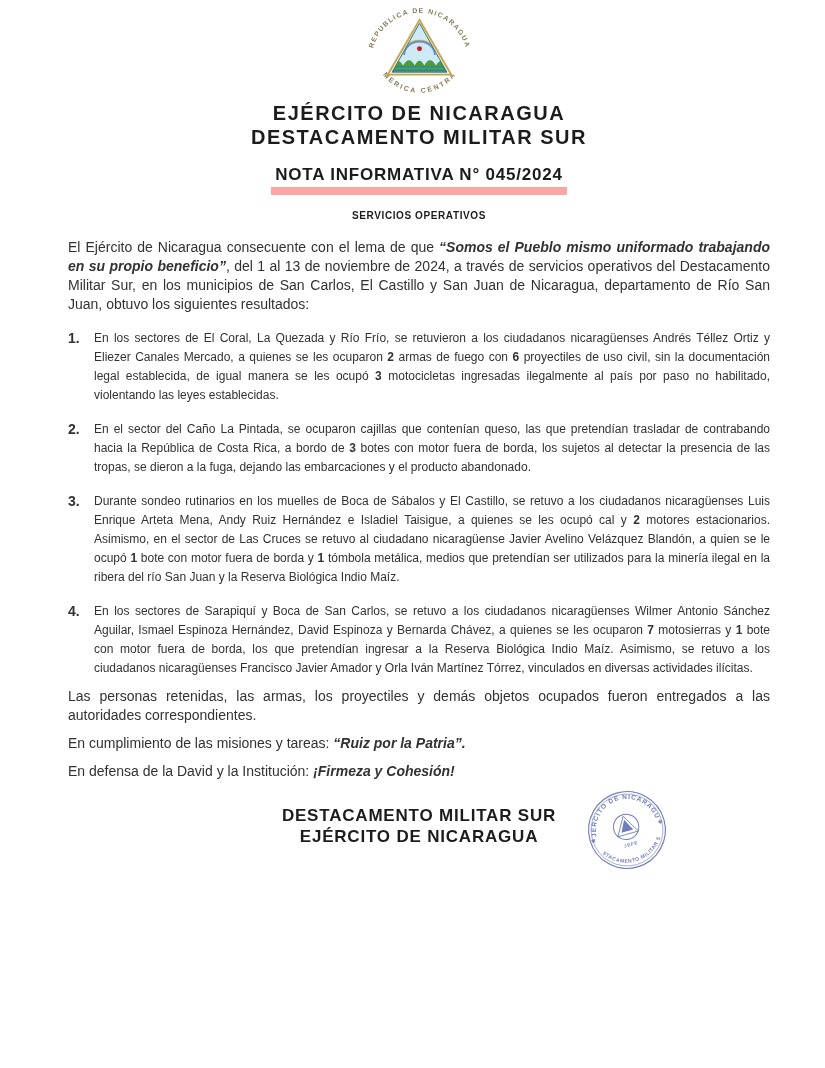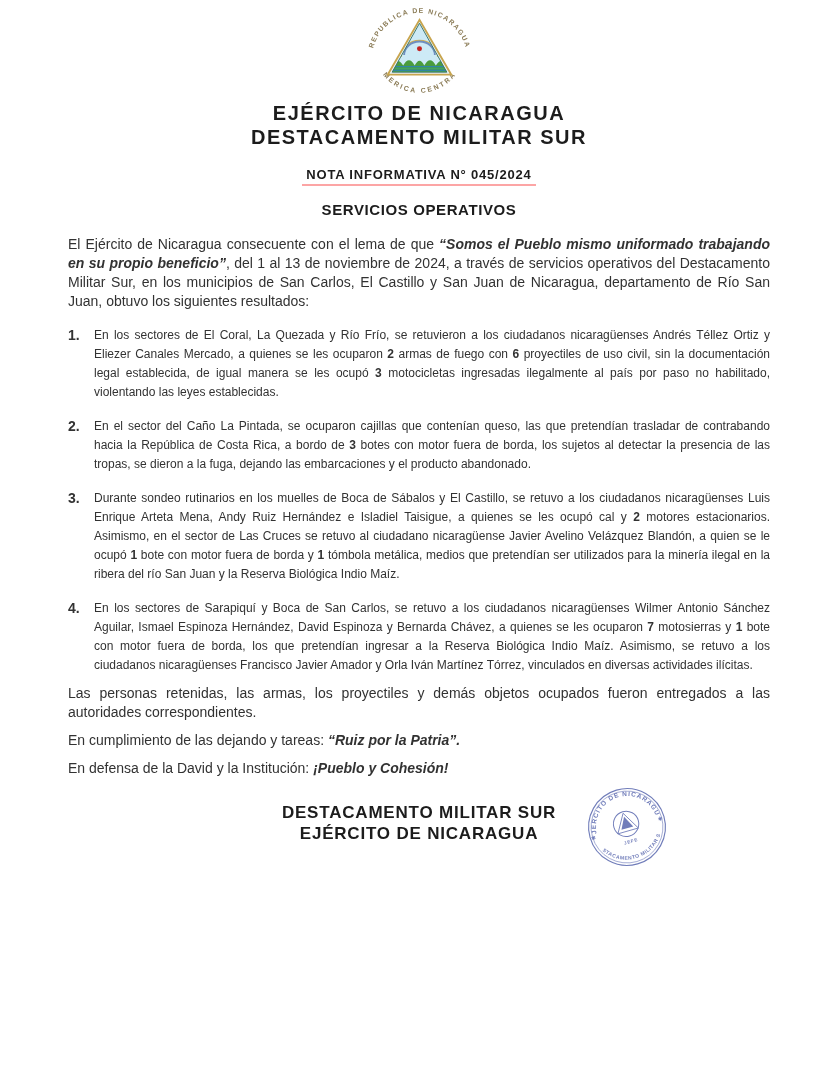--- a/index.html
+++ b/index.html
@@ -21,31 +21,31 @@
     text-align: center;
     font-size: 20px;
     line-height: 24px;
     font-weight: bold;
     letter-spacing: 1.5px;
     color: #1c1c1c;
   }
   .note-line { text-align: center; margin-top: 16px; }
   .note-line span {
     display: inline-block;
-    font-size: 13px;
+    font-size: 17px;
     font-weight: bold;
     letter-spacing: 0.8px;
     color: #1c1c1c;
-    border-bottom: 2px solid #fca5a5;
+    border-bottom: 8px solid #fca5a5;
     padding: 0 4px 2px 4px;
   }
   .subject {
     text-align: center;
     margin-top: 15px;
-    font-size: 15px;
+    font-size: 10px;
     font-weight: bold;
     letter-spacing: 0.6px;
     color: #1c1c1c;
   }
   .par {
     margin-top: 9px;
     text-align: justify;
     font-size: 14px;
     line-height: 19px;
   }
@@ -144,22 +144,22 @@
       <span class="num">3.</span>
       <p class="txt"><span>Durante sondeo rutinarios en los muelles de Boca de Sábalos y El Castillo, se retuvo a los ciudadanos nicaragüenses Luis Enrique Arteta Mena, Andy Ruiz Hernández e Isladiel Taisigue, a quienes se les ocupó cal y </span><span class="seg-b">2</span><span> motores estacionarios. Asimismo, en el sector de Las Cruces se retuvo al ciudadano nicaragüense Javier Avelino Velázquez Blandón, a quien se le ocupó </span><span class="seg-b">1</span><span> bote con motor fuera de borda y </span><span class="seg-b">1</span><span> tómbola metálica, medios que pretendían ser utilizados para la minería ilegal en la ribera del río San Juan y la Reserva Biológica Indio Maíz.</span></p>
     </div>
     <div class="list-item">
       <span class="num">4.</span>
       <p class="txt"><span>En los sectores de Sarapiquí y Boca de San Carlos, se retuvo a los ciudadanos nicaragüenses Wilmer Antonio Sánchez Aguilar, Ismael Espinoza Hernández, David Espinoza y Bernarda Chávez, a quienes se les ocuparon </span><span class="seg-b">7</span><span> motosierras y </span><span class="seg-b">1</span><span> bote con motor fuera de borda, los que pretendían ingresar a la Reserva Biológica Indio Maíz. Asimismo, se retuvo a los ciudadanos nicaragüenses Francisco Javier Amador y Orla Iván Martínez Tórrez, vinculados en diversas actividades ilícitas.</span></p>
     </div>
   </div>
 
   <p class="par"><span>Las personas retenidas, las armas, los proyectiles y demás objetos ocupados fueron entregados a las autoridades correspondientes.</span></p>
-  <p class="par"><span>En cumplimiento de las dejando y tareas: </span><span class="seg-bi">“Ruiz por la Patria”.</span></p>
-  <p class="par"><span>En defensa de la David y la Institución: </span><span class="seg-bi">¡Pueblo y Cohesión!</span></p>
+  <p class="par"><span>En cumplimiento de las misiones y tareas: </span><span class="seg-bi">“Ruiz por la Patria”.</span></p>
+  <p class="par"><span>En defensa de la David y la Institución: </span><span class="seg-bi">¡Firmeza y Cohesión!</span></p>
 
   <div class="footer">
     <div class="footer-title">
       <div>DESTACAMENTO MILITAR SUR</div>
       <div>EJÉRCITO DE NICARAGUA</div>
     </div>
     <svg class="seal" viewBox="0 0 120 120">
       <defs>
         <path id="sealArcTop" d="M 22 60 A 38 38 0 0 1 98 60" fill="none"></path>
         <path id="sealArcBot" d="M 22 78 A 44 44 0 0 0 98 78" fill="none"></path>

